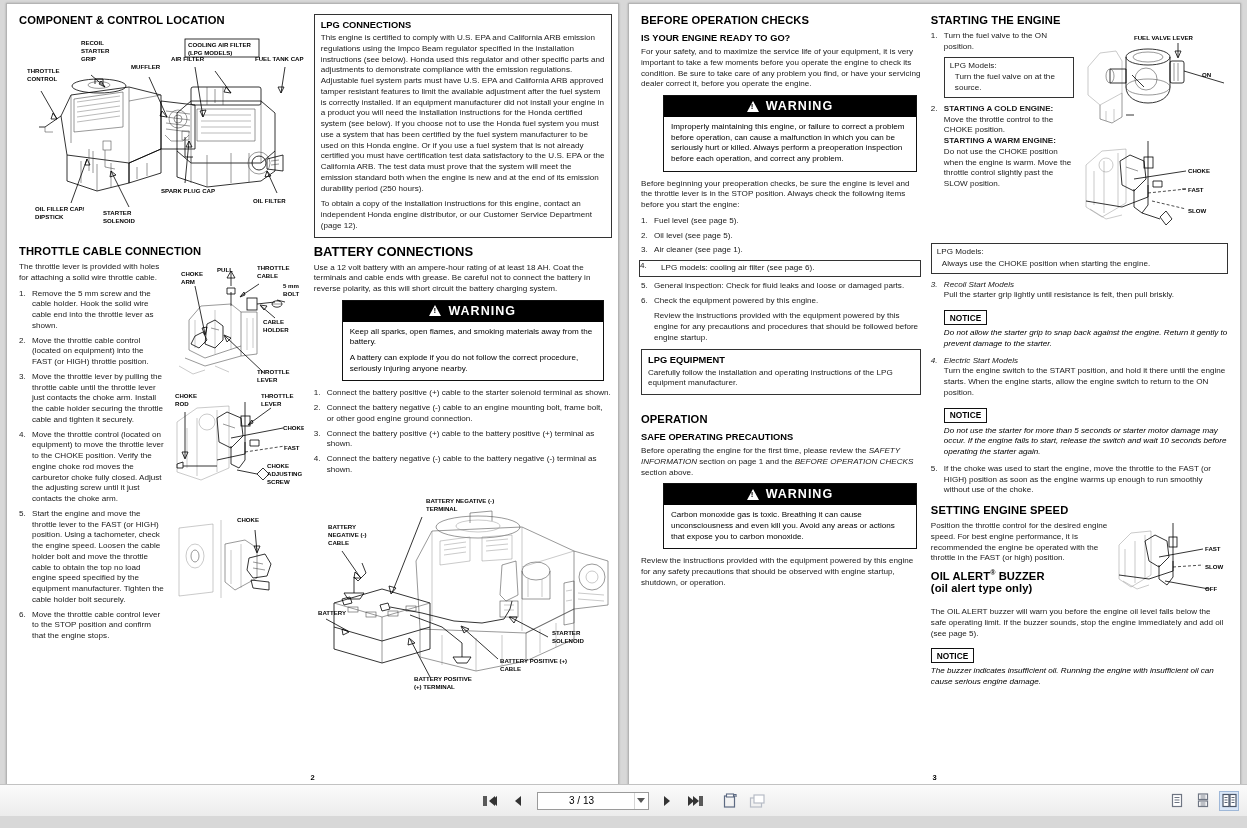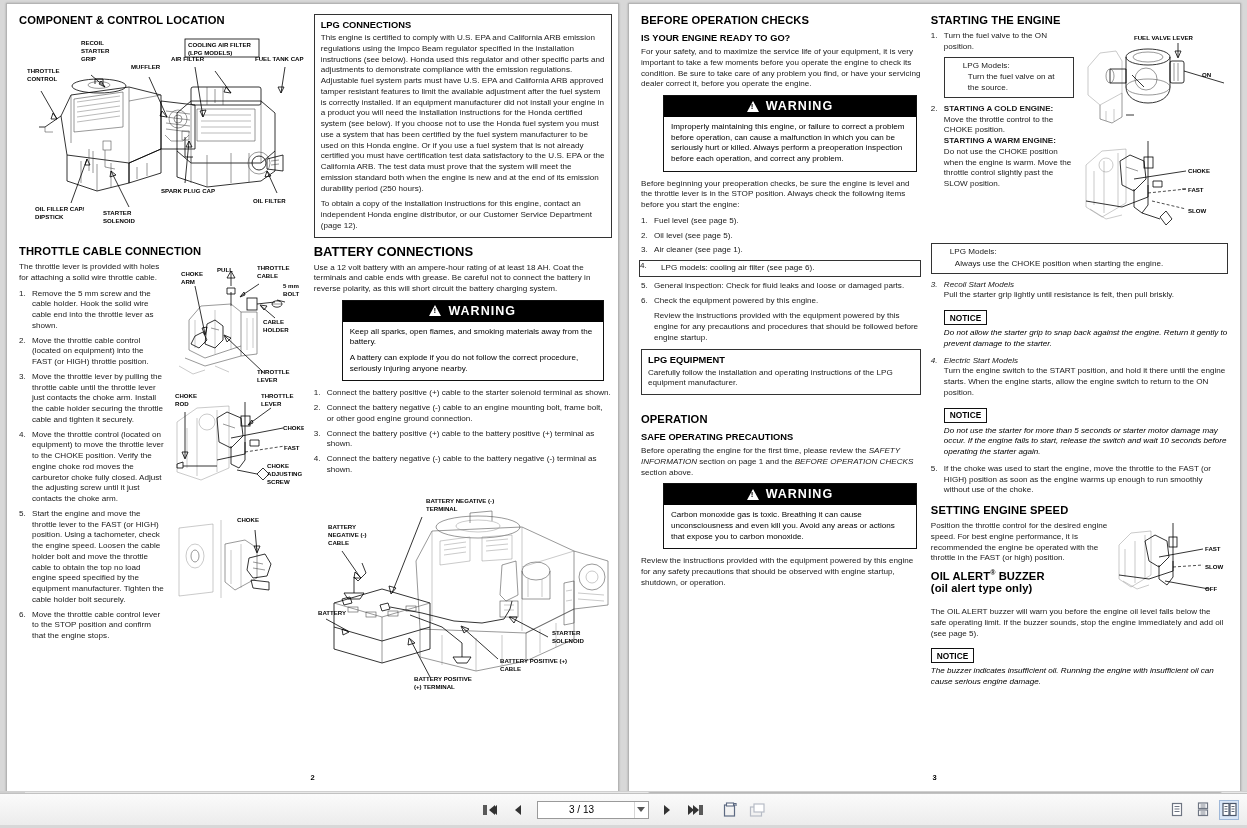--- a/index.html
+++ b/index.html
@@ -76,21 +76,21 @@
   ol.nlist.italicnum > li::before { font-style: italic; }
   .ital { font-style: italic; }
   .bld { font-weight: bold; }
 
   
   .boxed {
     border: 1px solid #333;
     padding: 5px 6px;
     margin: 0 0 6px 0;
   }
-  .boxed.tight { padding: 3px 18px; }
+  .boxed.tight { padding: 3px 5px; }
   .lpg-box-title { font-size: 9.3px; font-weight: bold; margin: 0 0 3px 0; }
 
   
   .warn {
     border: 1px solid #111;
     margin: 5px 0 7px 0;
     background: #fff;
   }
   .warn-head {
     background: #000; color:#fff;
@@ -139,21 +139,21 @@
 
   .pagenum {
     position: absolute; bottom: 10px; left: 0; right: 0;
     text-align: center;
     font-size: 7.5px; font-weight:bold; color:#000;
   }
   .sheet.left .pagenum { text-align: center; }
 
   
   .toolbar {
-    position: absolute; left: 0; right: 0; bottom: 3px;
+    position: absolute; left: 0; right: 0; bottom: 12px;
     height: 32px;
     background: linear-gradient(#fbfbfb, #ececec);
     border-top: 1px solid #c2c2c2;
     display: flex; align-items: center;
   }
   .tb-center {
     position: absolute; left: 0; right: 0;
     display: flex; align-items: center; justify-content: center; gap: 9px;
   }
   .tb-right {

